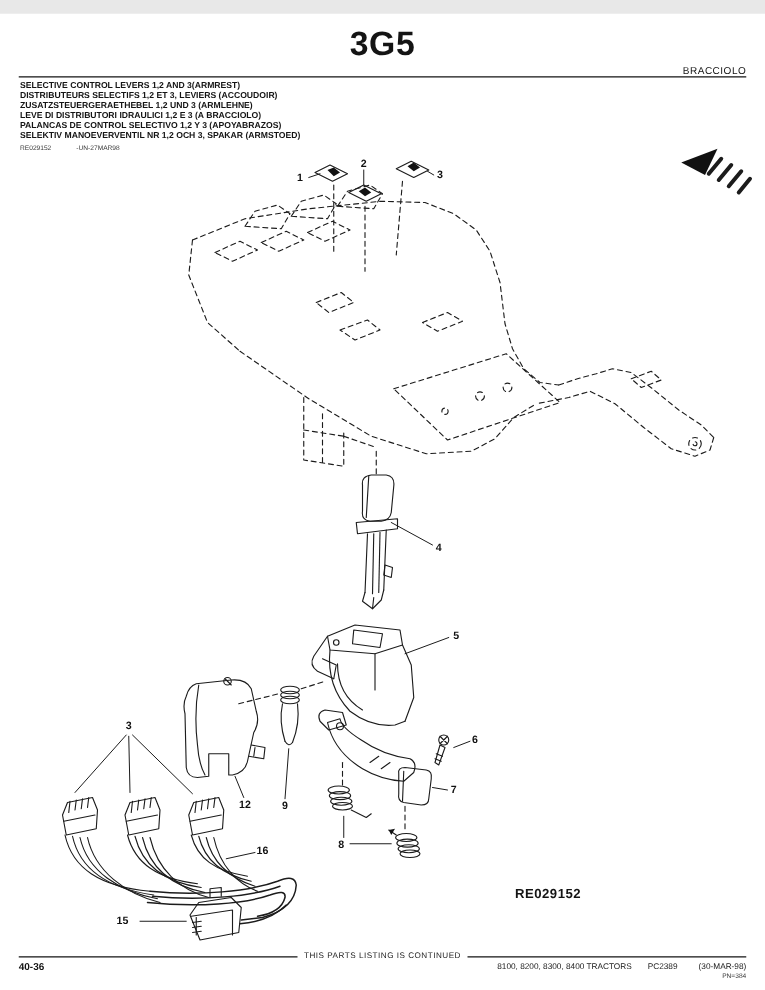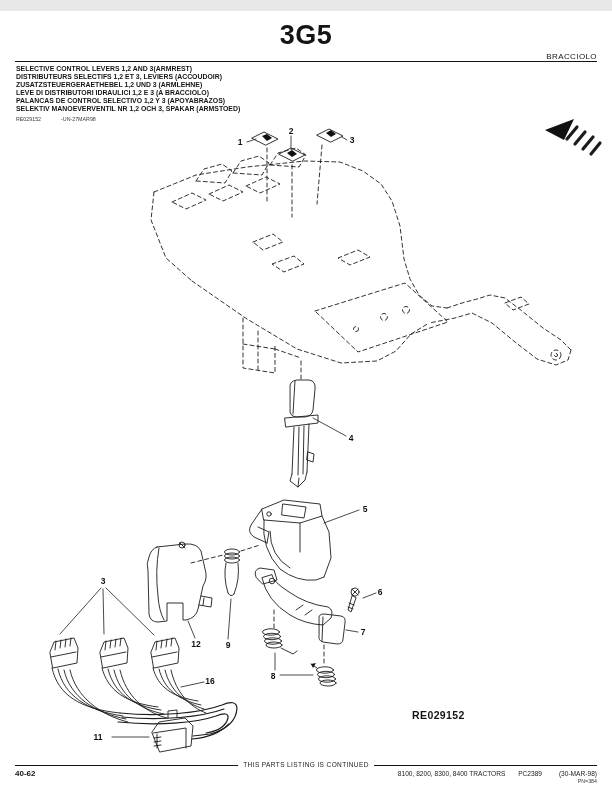--- a/index.html
+++ b/index.html
@@ -254,31 +254,31 @@
         <div class="callout" style="left: 352px; top: 129px;">3</div>
         <div class="callout" style="left: 351px; top: 427px;">4</div>
         <div class="callout" style="left: 365px; top: 498px;">5</div>
         <div class="callout" style="left: 380px; top: 581px;">6</div>
         <div class="callout" style="left: 363px; top: 621px;">7</div>
         <div class="callout" style="left: 273px; top: 665px;">8</div>
         <div class="callout" style="left: 228px; top: 634px;">9</div>
         <div class="callout" style="left: 196px; top: 633px;">12</div>
         <div class="callout" style="left: 210px; top: 670px;">16</div>
         <div class="callout" style="left: 103px; top: 570px;">3</div>
-        <div class="callout" style="left: 98px; top: 726px;">11</div>
+        <div class="callout" style="left: 98px; top: 726px;">15</div>
       </div>
     <div class="fig-label">RE029152</div>
   </div>
 
   <div class="foot-note">
     <span class="rule"></span>
     <span class="txt">THIS PARTS LISTING IS CONTINUED</span>
     <span class="rule"></span>
   </div>
-  <div class="page-number">40-62</div>
+  <div class="page-number">40-36</div>
   <div class="foot-right">
     <span>8100, 8200, 8300, 8400 TRACTORS</span>
     <span class="cat-no">PC2389</span>
     <span class="date">(30-MAR-98)</span>
   </div>
   <div class="pn">PN=384</div>
 
 </div>
 
 </body></html>

